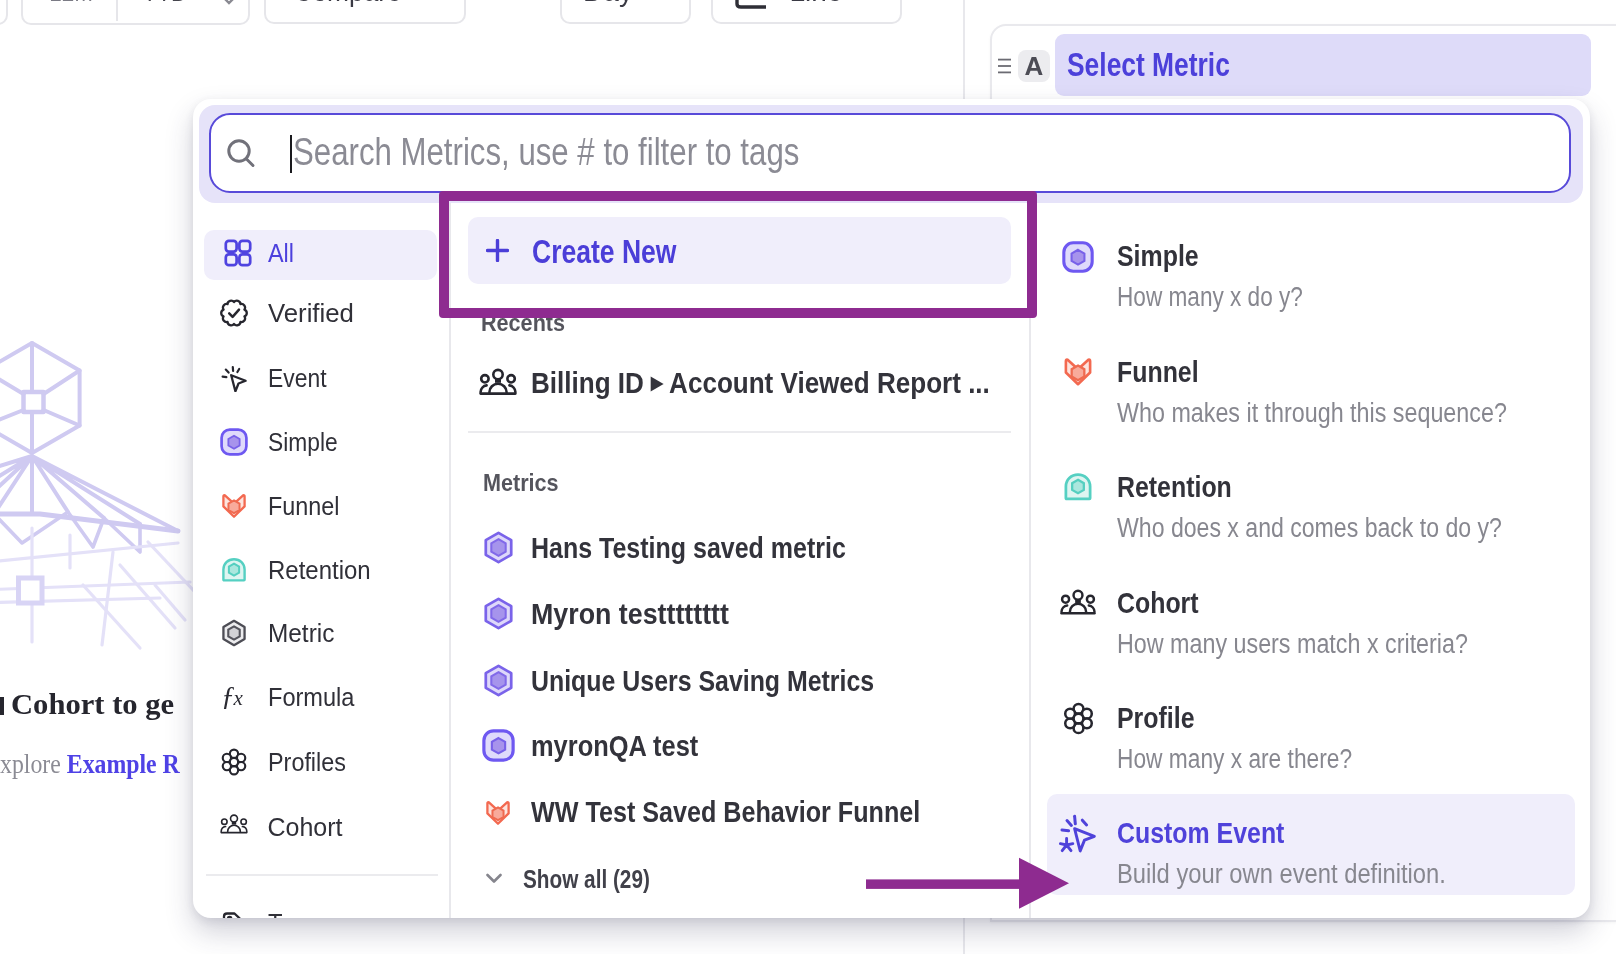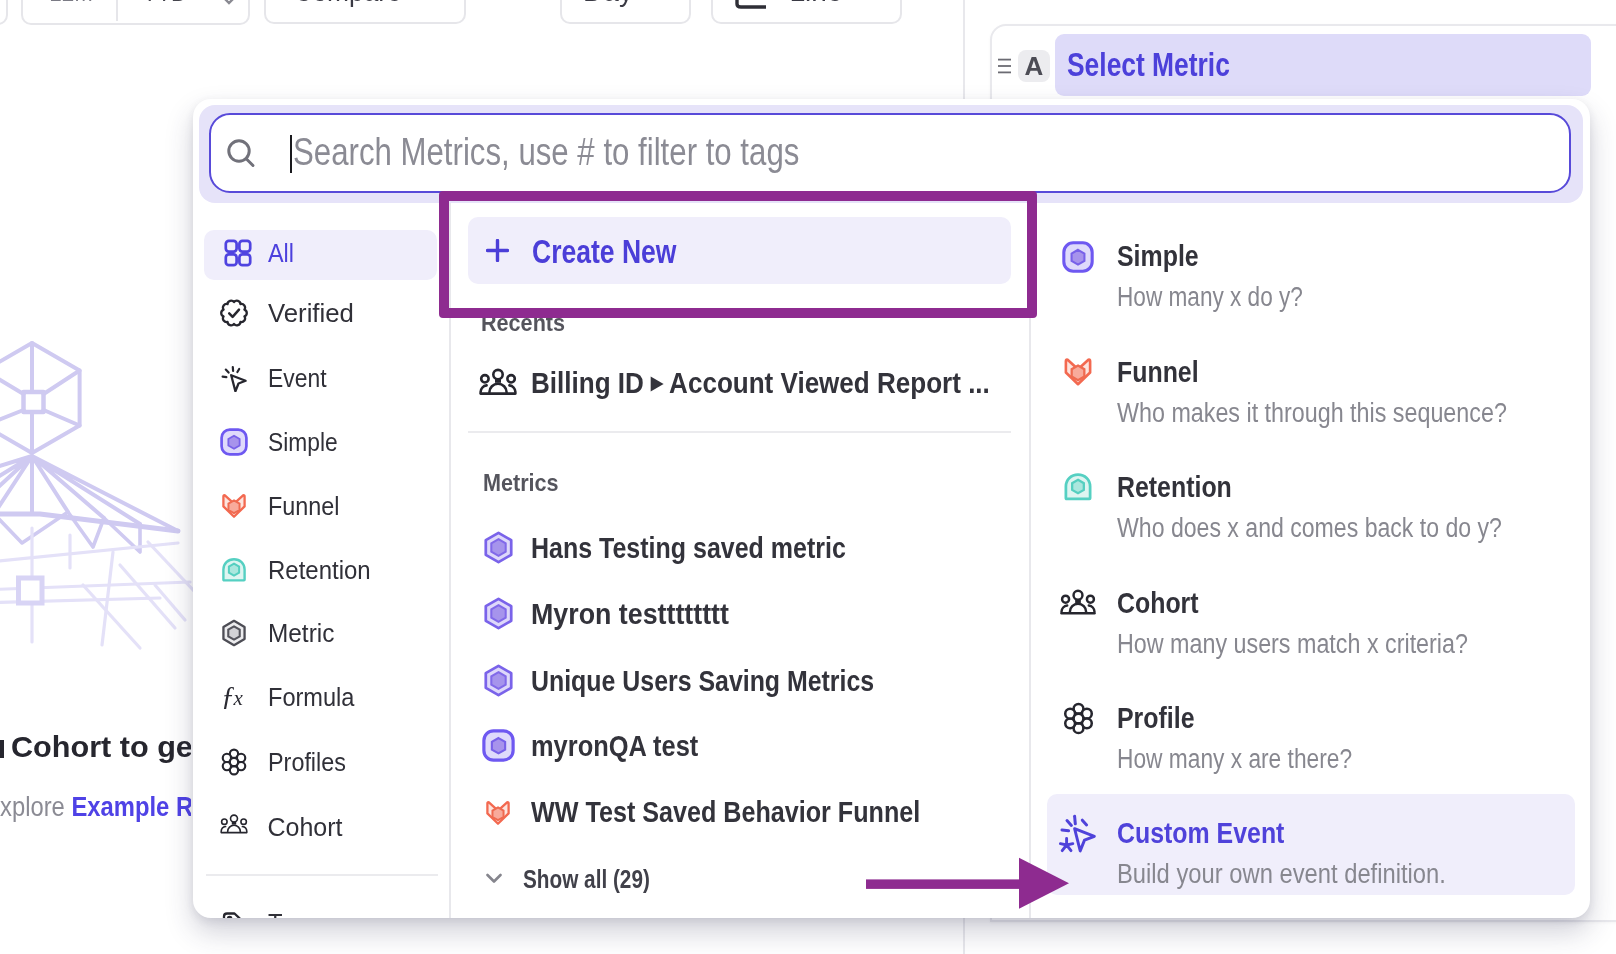--- a/index.html
+++ b/index.html
@@ -67,21 +67,21 @@
       <path d="M90,205 L90,238"></path>
       <path d="M133,222 L122,315"></path>
       <path d="M168,212 L215,262"></path>
       <path d="M140,235 L195,298"></path>
       <path d="M103,255 L160,318"></path>
       <path d="M175,255 L205,290"></path>
     </g>
     <rect x="38.5" y="248" width="23.5" height="25" fill="#fff" stroke="#d8d4f5" stroke-width="5"></rect>
   </svg>
 
-  <div class="abs" style="left:0;top:720px;width:191px;height:110px;overflow:hidden;">
+  <div class="abs" style="left:0;top:677px;width:191px;height:110px;overflow:hidden;font-family:Liberation Serif, serif;">
     <div class="abs" style="left:0px;top:20px;width:3.5px;height:18px;background:#26262e;"></div>
     <div class="t" style="left:10.5px;top:9px;line-height:36px;font-size:30px;font-weight:700;color:#26262e;transform:scaleX(1.02);">Cohort to ge</div>
     <div class="t" style="left:0px;top:69px;line-height:36px;font-size:28px;color:#8b8b94;transform:scaleX(.85);">xplore <span style="color:#4f42e6;font-weight:600;">Example R</span></div>
   </div>
 
   <div class="abs" id="panel" style="left:192.5px;top:99px;width:1397px;height:819px;background:#fff;border-radius:18px;overflow:hidden;
        box-shadow:0 14px 28px rgba(45,45,80,.22),0 3px 9px rgba(45,45,80,.10);">
     <div class="abs" style="left:6.5px;top:6px;width:1384px;height:98px;background:#e6e3f9;border-radius:16px;"></div>
     <div class="abs" style="left:16.5px;top:14px;width:1358px;height:76px;background:#fff;border:2.5px solid #584ad9;border-radius:21px;"></div>
     <svg class="abs" style="left:33px;top:39px;" width="32" height="32" viewBox="0 0 32 32">

